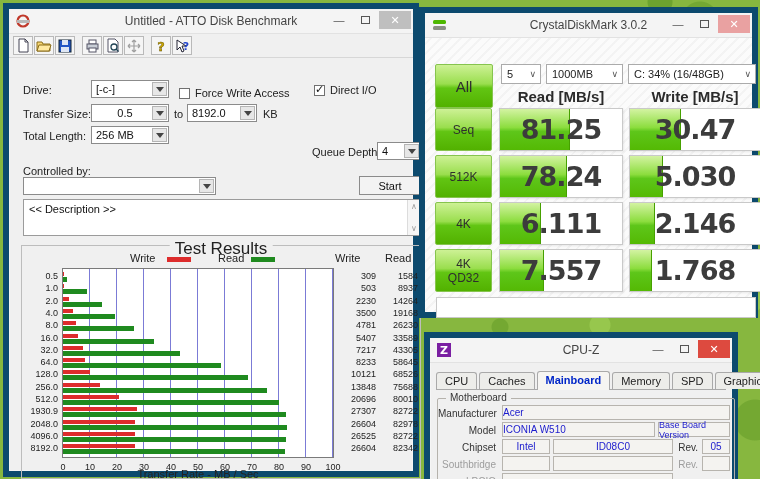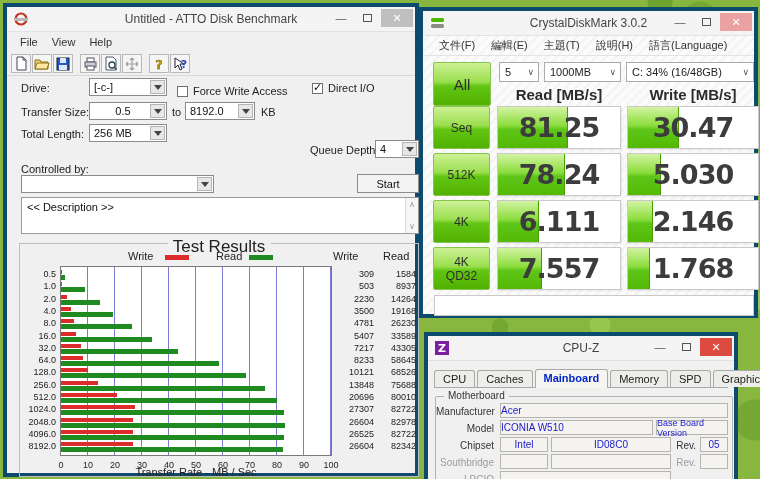--- a/index.html
+++ b/index.html
@@ -9,21 +9,21 @@
     position:relative;
     background:#87b73f;
     background-image:
       radial-gradient(circle at 700px 20px, #74a832 0 18px, transparent 19px),
       radial-gradient(circle at 748px 300px, #97c74d 0 14px, transparent 15px),
       radial-gradient(circle at 755px 420px, #74a832 0 20px, transparent 21px),
       radial-gradient(circle at 600px 325px, #97c74d 0 10px, transparent 11px),
       radial-gradient(circle at 500px 327px, #74a832 0 8px, transparent 9px),
       radial-gradient(circle at 660px 2px, #6da32f 0 12px, transparent 13px);
   }
-  .window { position:absolute; background:#f0f0f0; border:4px solid #0c4a6e; box-shadow:0 0 0 1px rgba(255,255,255,.35) inset; }
+  .window { position:absolute; background:#f0f0f0; border:6px solid #0c4a6e; box-shadow:0 0 0 1px rgba(255,255,255,.35) inset; }
   .titlebar { position:relative; height:25px; background:#f4f4f4; display:flex; align-items:center; border-bottom:1px solid #e2e2e2; }
   .title { position:absolute; left:0; right:0; text-align:center; font-size:12px; color:#444; }
   .tb-btns { position:absolute; right:2px; top:2px; display:flex; align-items:center; gap:2px; }
   .tb-btn { width:24px; height:18px; display:flex; align-items:center; justify-content:center; font-size:11px; color:#555; }
   .tb-close { width:32px; color:#fff; font-size:11px; }
   .max-glyph { width:9px; height:8px; border:1px solid #555; display:inline-block; }
   .app-icon { width:18px; height:16px; margin-left:5px; display:flex; align-items:center; justify-content:center; z-index:2; }
 
   
   .menubar { height:20px; display:flex; align-items:center; padding-left:6px; gap:0; background:#f0f0f0; }
@@ -93,25 +93,20 @@
     </span>
     <span class="title">Untitled - ATTO Disk Benchmark</span>
     <span class="tb-btns">
       <span class="tb-btn">—</span>
       <span class="tb-btn">
           <span class="max-glyph"></span>
         </span>
       <span class="tb-btn tb-close" style="background:#bfbfbf;">✕</span>
     </span>
   </div>
-  <div class="menubar" id="atto-menu">
-      <span>File</span>
-      <span>View</span>
-      <span>Help</span>
-    </div>
   <div class="toolbar" id="atto-toolbar">
       <span class="tool">
         <svg width="14" height="15" viewBox="0 0 14 15">
           <path d="M3 1h6l3 3v10H3z" fill="#fff" stroke="#445" stroke-width="1"></path>
           <path d="M9 1v3h3" fill="none" stroke="#445"></path>
         </svg>
       </span>
       <span class="tool">
         <svg width="16" height="14" viewBox="0 0 16 14">
           <path d="M1 3h5l1 2h7v7H1z" fill="#f7d774" stroke="#8a6d1a"></path>
@@ -255,21 +250,21 @@
         <div class="ylab" style="left: 0px; width: 36px; top: 37.3px;">1.0</div>
         <div class="ylab" style="left: 0px; width: 36px; top: 49.6px;">2.0</div>
         <div class="ylab" style="left: 0px; width: 36px; top: 61.9px;">4.0</div>
         <div class="ylab" style="left: 0px; width: 36px; top: 74.2px;">8.0</div>
         <div class="ylab" style="left: 0px; width: 36px; top: 86.5px;">16.0</div>
         <div class="ylab" style="left: 0px; width: 36px; top: 98.8px;">32.0</div>
         <div class="ylab" style="left: 0px; width: 36px; top: 111.1px;">64.0</div>
         <div class="ylab" style="left: 0px; width: 36px; top: 123.4px;">128.0</div>
         <div class="ylab" style="left: 0px; width: 36px; top: 135.7px;">256.0</div>
         <div class="ylab" style="left: 0px; width: 36px; top: 148px;">512.0</div>
-        <div class="ylab" style="left: 0px; width: 36px; top: 160.3px;">1024.0</div>
+        <div class="ylab" style="left: 0px; width: 36px; top: 160.3px;">1930.9</div>
         <div class="ylab" style="left: 0px; width: 36px; top: 172.6px;">2048.0</div>
         <div class="ylab" style="left: 0px; width: 36px; top: 184.9px;">4096.0</div>
         <div class="ylab" style="left: 0px; width: 36px; top: 197.2px;">8192.0</div>
       </div>
     <div id="vwrite">
         <div class="vlab" style="left: 310px; width: 44px; top: 25px;">309</div>
         <div class="vlab" style="left: 310px; width: 44px; top: 37.3px;">503</div>
         <div class="vlab" style="left: 310px; width: 44px; top: 49.6px;">2230</div>
         <div class="vlab" style="left: 310px; width: 44px; top: 61.9px;">3500</div>
         <div class="vlab" style="left: 310px; width: 44px; top: 74.2px;">4781</div>
@@ -329,27 +324,20 @@
     </span>
     <span class="title">CrystalDiskMark 3.0.2</span>
     <span class="tb-btns">
       <span class="tb-btn">—</span>
       <span class="tb-btn">
           <span class="max-glyph"></span>
         </span>
       <span class="tb-btn tb-close" style="background:#e9a1a1;">✕</span>
     </span>
   </div>
-  <div class="cdm-menu" style="position:relative;" id="cdm-menu">
-      <span>文件(F)</span>
-      <span>編輯(E)</span>
-      <span>主題(T)</span>
-      <span>說明(H)</span>
-      <span>語言(Language)</span>
-    </div>
 
   <div class="gbtn" style="position:absolute; left:10px; top:51px; width:58px; height:44px; font-size:15px;">All</div>
   <div class="cdm-combo" style="position:absolute; left:76px; top:51px; width:40px; height:20px;">
       <span>5</span>
     </div>
   <div class="cdm-combo" style="position:absolute; left:121px; top:51px; width:77px; height:20px;">
       <span>1000MB</span>
     </div>
   <div class="cdm-combo" style="position:absolute; left:203px; top:51px; width:128px; height:20px;">
       <span>C: 34% (16/48GB)</span>

